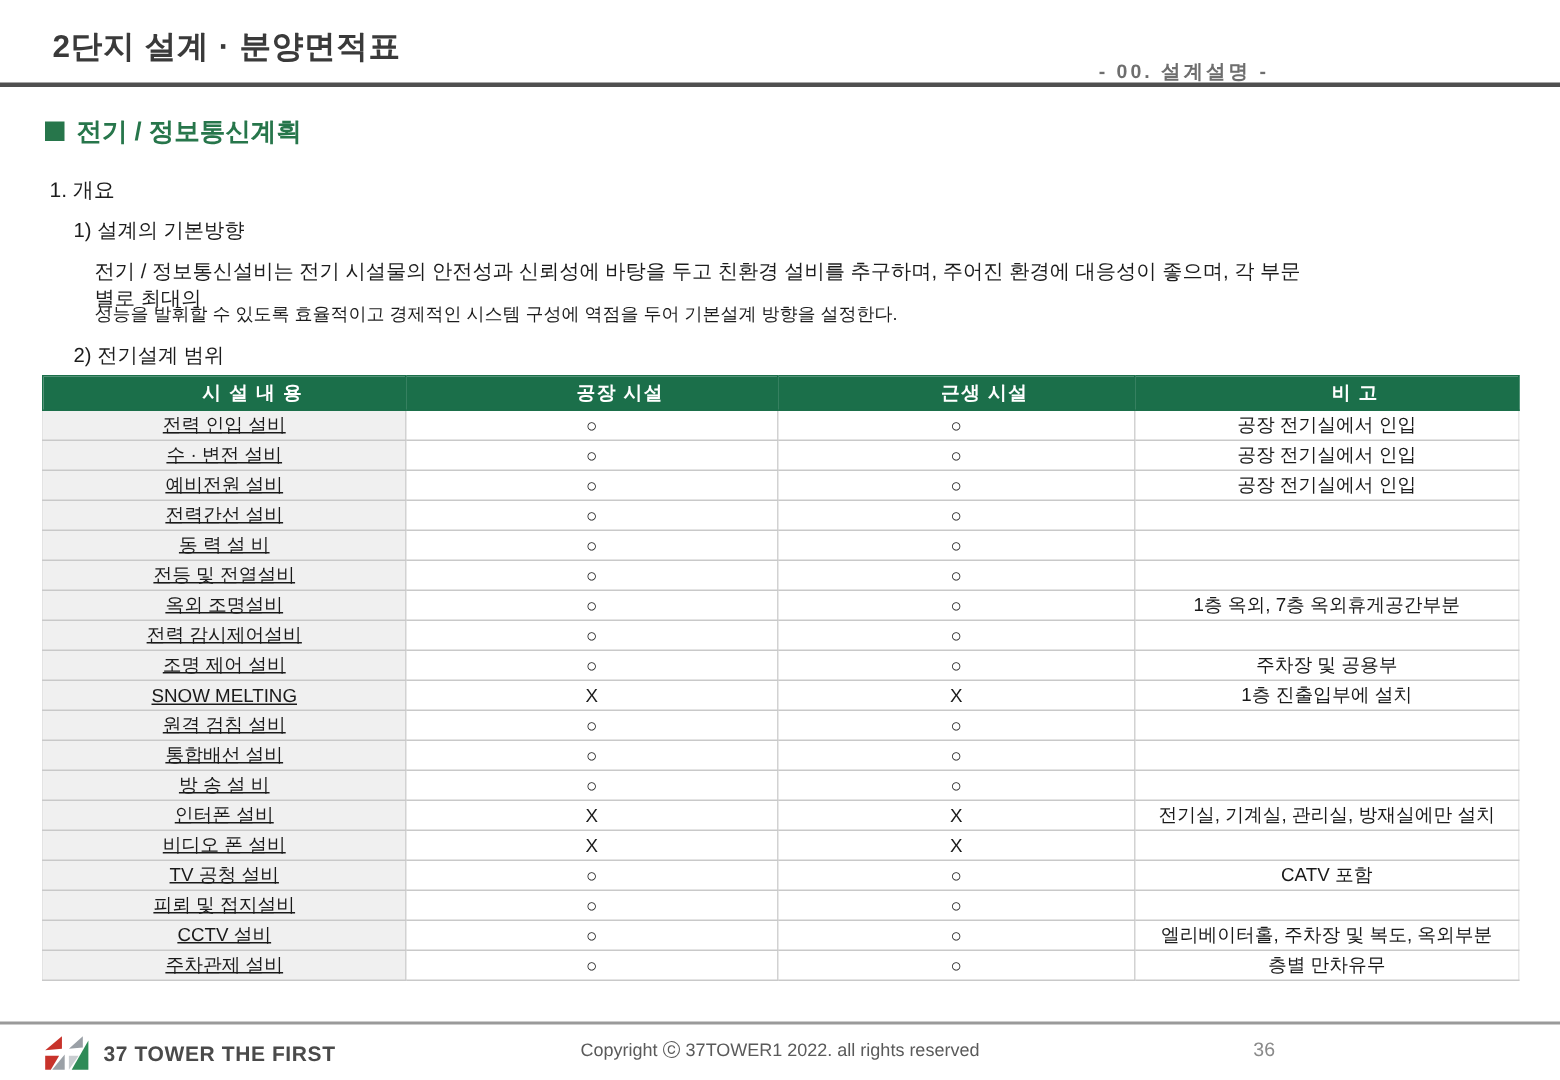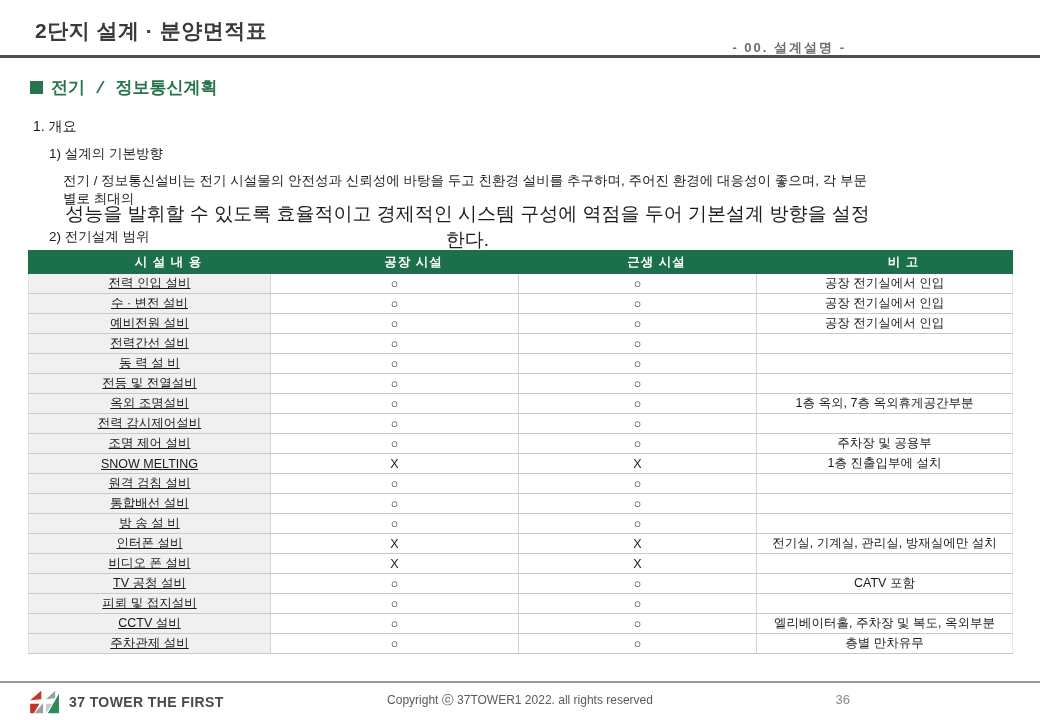--- a/index.html
+++ b/index.html
@@ -24,29 +24,29 @@
   }
   .hdr-rule {
     position: absolute; left: 0; top: 55px; width: 1040px; height: 2.5px;
     background: #4f4f4f;
   }
 
   
   .section-heading {
     position: absolute; left: 30px; top: 76px;
     font-size: 17px; font-weight: bold; color: #27764B;
-    display: flex; align-items: center; gap: 8px; font-family: Liberation Mono, monospace;
+    display: flex; align-items: center; gap: 8px;
   }
   .green-square { width: 13px; height: 13px; background: #27764B; display: inline-block; }
 
   
   .ov-heading { position: absolute; left: 33px; top: 118px; font-size: 14px; color: #1c1c1c; }
   .ov-sub1    { position: absolute; left: 49px; top: 145px; font-size: 13.5px; color: #1c1c1c; }
   .ov-para1   { position: absolute; left: 63px; top: 172px; font-size: 13.5px; color: #1c1c1c; }
-  .ov-para2   { position: absolute; left: 63px; top: 201px; font-size: 19px; color: #1c1c1c; text-align: center; }
+  .ov-para2   { position: absolute; left: 63px; top: 201px; font-size: 12px; color: #1c1c1c; text-align: center; }
   .ov-sub2    { position: absolute; left: 49px; top: 228px; font-size: 13.5px; color: #1c1c1c; }
 
   
   .tbl-wrap { position: absolute; left: 28px; top: 250px; width: 984px; }
   table.facility {
     border-collapse: collapse; table-layout: fixed; width: 984px;
     font-size: 12.5px;
   }
   table.facility th {
     background: #1B6F4A; color: #ffffff; font-weight: bold;

